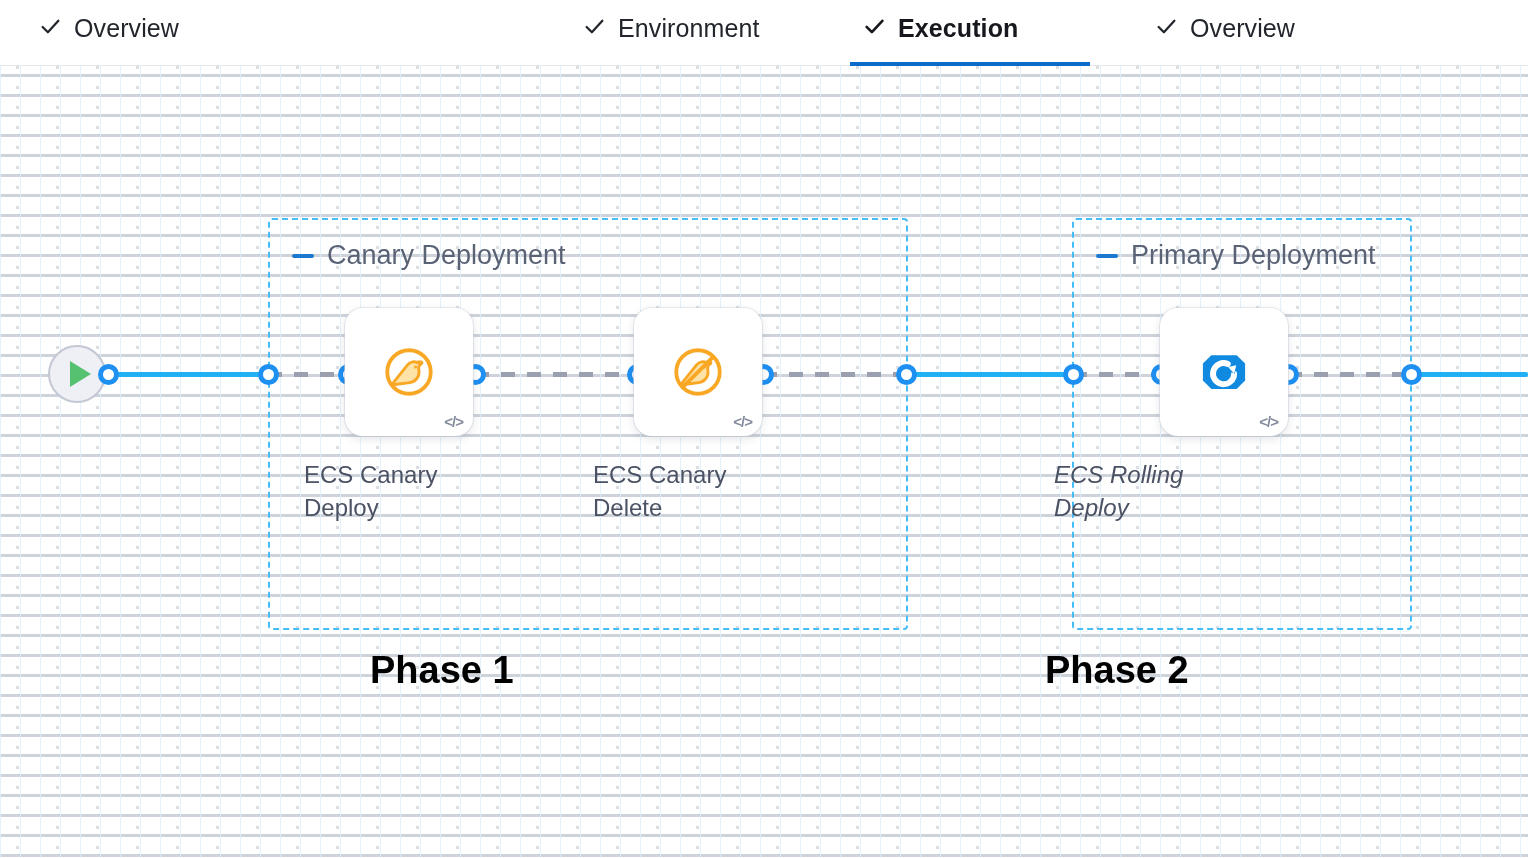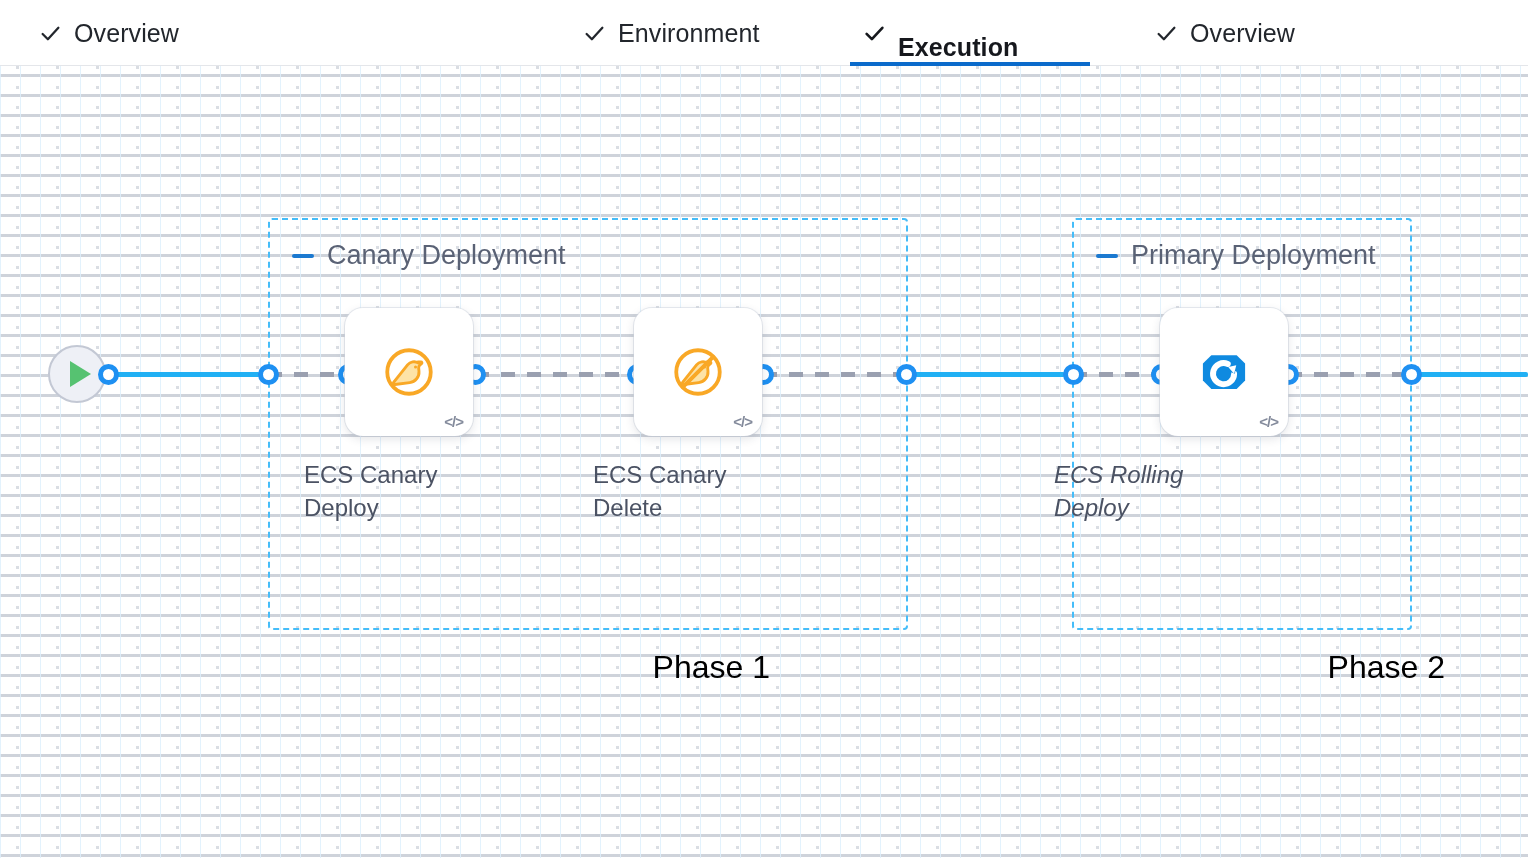--- a/index.html
+++ b/index.html
@@ -24,23 +24,23 @@
     background: #ffffff;
     border-bottom: 1px solid #e4e6ea;
     box-sizing: border-box;
     z-index: 20;
   }
   .tab {
     position: absolute;
     top: 0;
     height: 66px;
     display: flex;
-    align-items: center;
+    align-items: flex-start;
     gap: 13px;
-    padding: 0 14px;
+    padding: 16px 14px;
     box-sizing: border-box;
     cursor: pointer;
     user-select: none;
   }
   .tab .check {
     display: block;
     width: 21px;
     height: 21px;
     flex: 0 0 auto;
   }
@@ -48,21 +48,20 @@
   .tab .tlabel {
     font-size: 25px;
     color: #22262c;
     letter-spacing: 0.1px;
     white-space: nowrap;
     line-height: 1;
   }
   .tab.active .tlabel {
     font-weight: bold;
     color: #16181d;
-    margin-top: 28px;
   }
   .tab.active::after {
     content: "";
     position: absolute;
     left: 0; right: 0;
     bottom: 0;
     height: 4px;
     background: #0b6bcb;
   }
 
@@ -131,24 +130,24 @@
   }
   .group-title {
     font-size: 27px;
     color: #5a6275;
     line-height: 1;
   }
 
   
   .phase-label {
     position: absolute;
-    font-size: 32px;
-    font-weight: normal;
+    font-size: 38px;
+    font-weight: bold;
     color: #000000;
-    text-align: right;
+    text-align: left;
     white-space: nowrap;
     line-height: 1;
   }
 
   
   .edge-solid {
     position: absolute;
     height: 5px;
     background: #21b0f4;
     border-radius: 2px;

